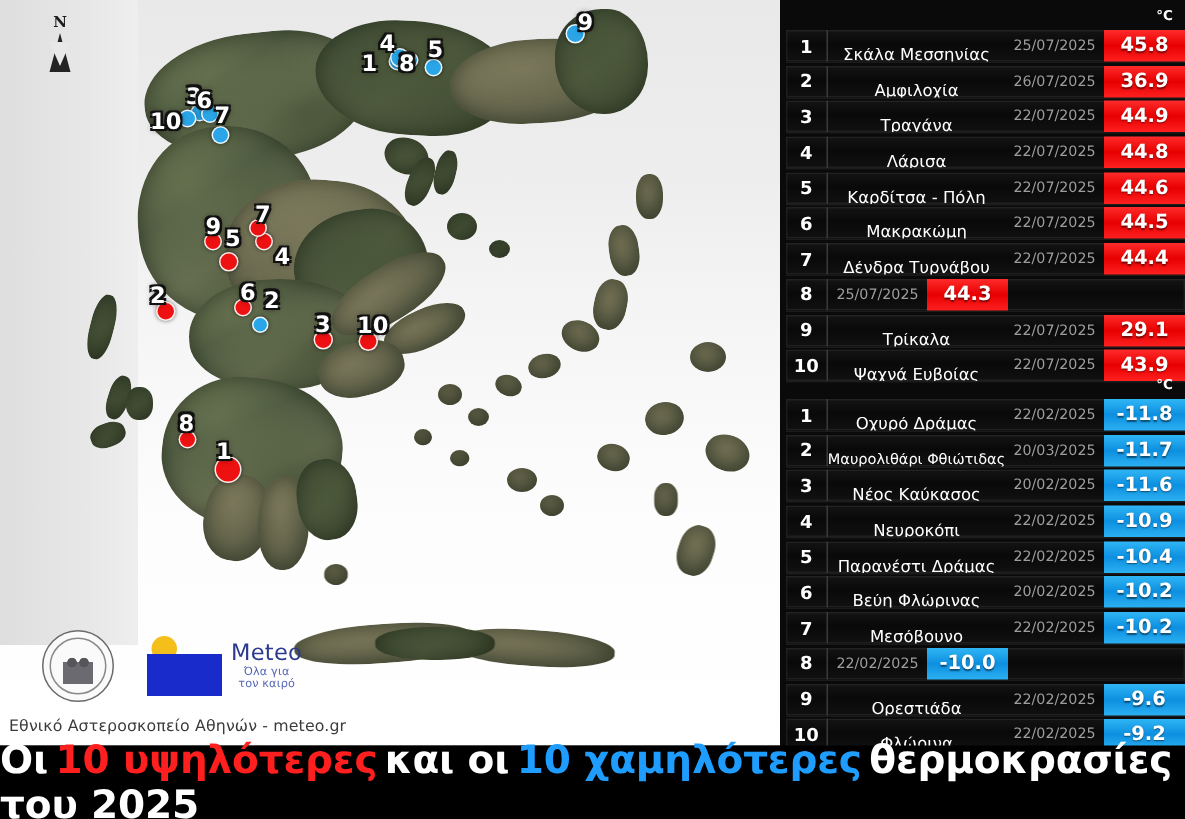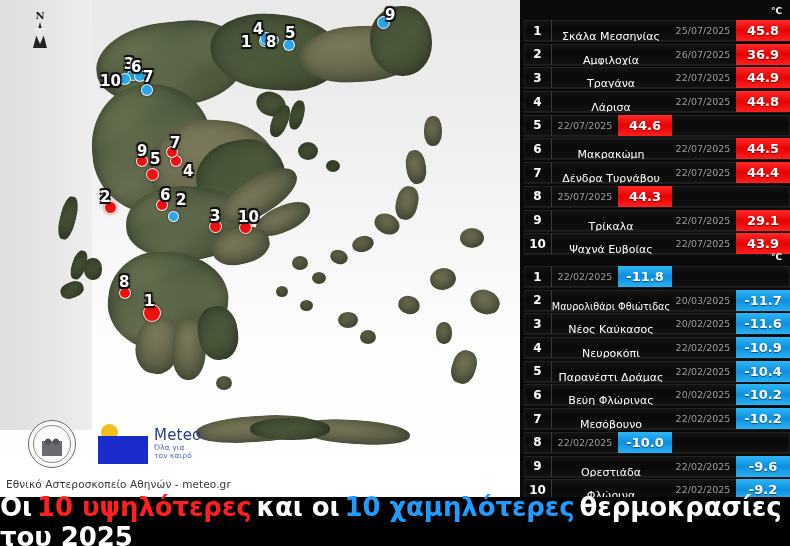--- a/index.html
+++ b/index.html
@@ -119,21 +119,21 @@
       linear-gradient(#000 0 0) left   0 top 0   / 11px 28px no-repeat,
       linear-gradient(#000 0 0) right  0 top 0   / 11px 28px no-repeat,
       linear-gradient(#000 0 0) center 0 top 0   / 9px  20px no-repeat;
     mask:
       linear-gradient(#000 0 0) left   0 top 0   / 11px 28px no-repeat,
       linear-gradient(#000 0 0) right  0 top 0   / 11px 28px no-repeat,
       linear-gradient(#000 0 0) center 0 top 0   / 9px  20px no-repeat;
   }
   .meteo-text { line-height: 1.05; }
   .meteo-text .mt-main { font-size: 15px; color: #2b3a8f; font-weight: 500; letter-spacing: .2px; }
-  .meteo-text .mt-sub { font-size: 7.5px; color: #5566b5; letter-spacing: .1px; }
+  .meteo-text .mt-sub { font-size: 7.5px; color: #5566b5; letter-spacing: .1px; text-align: center; }
   .credit {
     position: absolute; left: 6px; top: 478px;
     font-size: 10.5px; color: #3b3b3b; letter-spacing: .1px;
   }
 
   
   .tables { position: absolute; left: 524px; top: 0; width: 266px; height: 497px; }
   .table-block { position: absolute; left: 0; width: 266px; }
   .table-block.hot  { top: 6px; }
   .table-block.cold { top: 252px; }
@@ -393,20 +393,21 @@
             <div class="val">44.9</div>
           </div>
           <div class="row">
             <div class="rank">4</div>
             <div class="name">Λάρισα</div>
             <div class="date">22/07/2025</div>
             <div class="val">44.8</div>
           </div>
           <div class="row">
             <div class="rank">5</div>
+            <div class="name">Καρδίτσα - Πόλη</div>
             <div class="date">22/07/2025</div>
             <div class="val">44.6</div>
           </div>
           <div class="row">
             <div class="rank">6</div>
             <div class="name">Μακρακώμη</div>
             <div class="date">22/07/2025</div>
             <div class="val">44.5</div>
           </div>
           <div class="row">
@@ -435,20 +436,21 @@
         </div>
     </div>
 
     <div class="table-block cold">
       <div class="unit-row">
         <span class="unit-label">°C</span>
       </div>
       <div id="cold-rows">
           <div class="row">
             <div class="rank">1</div>
+            <div class="name">Οχυρό Δράμας</div>
             <div class="date">22/02/2025</div>
             <div class="val">-11.8</div>
           </div>
           <div class="row compact">
             <div class="rank">2</div>
             <div class="name">Μαυρολιθάρι Φθιώτιδας</div>
             <div class="date">20/03/2025</div>
             <div class="val">-11.7</div>
           </div>
           <div class="row">

